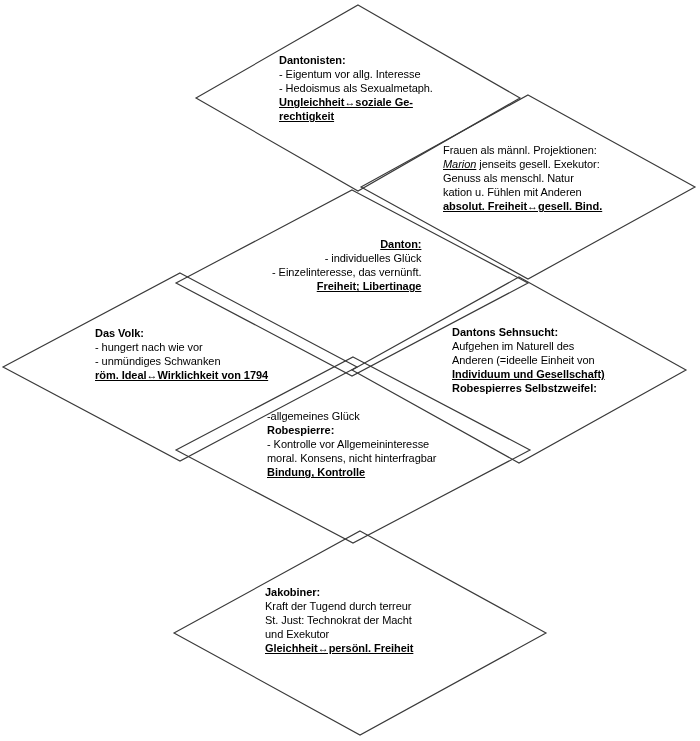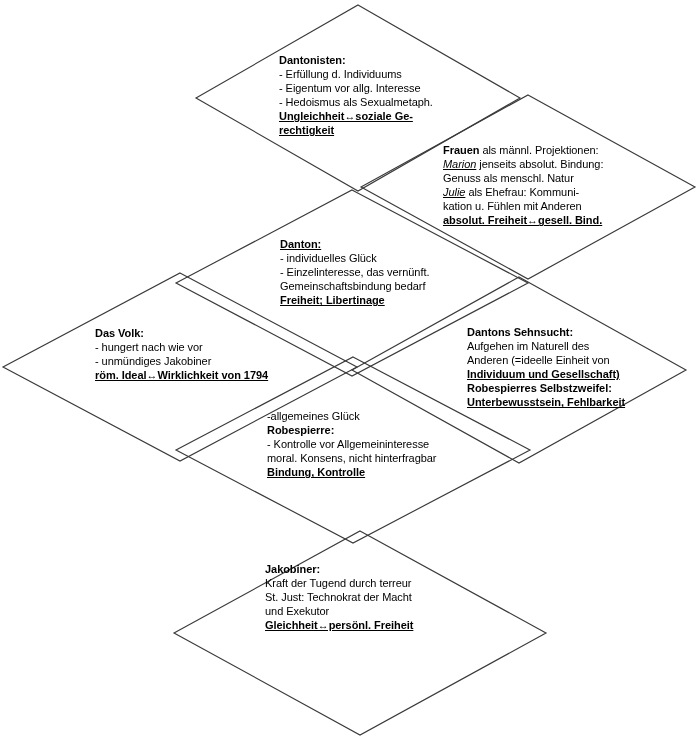--- a/index.html
+++ b/index.html
@@ -40,84 +40,80 @@
     color: #000000;
     white-space: nowrap;
     letter-spacing: -0.05px;
   }
   .note .ln {
     display: block;
   }
   .b   { font-weight: bold; }
   .u   { text-decoration: underline; font-weight: bold; }
   .bu  { font-weight: bold; text-decoration: underline; }
-  .seg-b { font-weight: bold; }
+  .seg-b { font-weight: normal; }
   .seg-i { font-style: italic; text-decoration: underline; }
 </style>
 </head>
 <body>
 
 <div id="stage">
 
   <svg id="diamond-layer" viewBox="0 0 700 741" xmlns="http://www.w3.org/2000/svg" aria-hidden="true">
       <polygon points="358,5 520,98 358,191 196,98" class="diamond-shape" stroke="#3a3a3a"></polygon>
       <polygon points="528,95 695,187 528,279 361,187" class="diamond-shape" stroke="#3a3a3a"></polygon>
       <polygon points="352,190 528,283 352,376 176,283" class="diamond-shape" stroke="#3a3a3a"></polygon>
       <polygon points="180,273 357,367 180,461 3,367" class="diamond-shape" stroke="#3a3a3a"></polygon>
       <polygon points="519,277 686,370 519,463 352,370" class="diamond-shape" stroke="#3a3a3a"></polygon>
       <polygon points="353,357 530,450 353,543 176,450" class="diamond-shape" stroke="#3a3a3a"></polygon>
       <polygon points="360,531 546,633 360,735 174,633" class="diamond-shape" stroke="#3a3a3a"></polygon>
     </svg>
 
   <div id="notes-layer">
       <div class="note" style="left: 279px; top: 53px;">
         <span class="ln b">Dantonisten:</span>
-        <span class="ln ">- Erfüllung d. Individuums</span>
         <span class="ln ">- Eigentum vor allg. Interesse</span>
         <span class="ln ">- Hedoismus als Sexualmetaph.</span>
         <span class="ln bu">Ungleichheit↔soziale Ge-</span>
         <span class="ln bu">rechtigkeit</span>
       </div>
       <div class="note" style="left: 443px; top: 143px;">
         <span class="ln "><span class="seg-b">Frauen</span><span> als männl. Projektionen:</span></span>
-        <span class="ln "><span class="seg-i">Marion</span><span> jenseits absolut. Bindung:</span></span>
+        <span class="ln "><span class="seg-i">Marion</span><span> jenseits gesell. Exekutor:</span></span>
         <span class="ln "><span>Genuss als menschl. Natur</span></span>
-        <span class="ln "><span class="seg-i">Julie</span><span> als Ehefrau: Kommuni-</span></span>
         <span class="ln "><span>kation u. Fühlen mit Anderen</span></span>
         <span class="ln u"><span>absolut. Freiheit↔gesell. Bind.</span></span>
       </div>
-      <div class="note" style="left: 280px; top: 237px;">
+      <div class="note" style="left: 272px; top: 237px; text-align: right;">
         <span class="ln bu">Danton:</span>
         <span class="ln ">- individuelles Glück</span>
         <span class="ln ">- Einzelinteresse, das vernünft.</span>
-        <span class="ln ">Gemeinschaftsbindung bedarf</span>
         <span class="ln bu">Freiheit; Libertinage</span>
       </div>
       <div class="note" style="left: 95px; top: 326px;">
         <span class="ln b">Das Volk:</span>
         <span class="ln ">- hungert nach wie vor</span>
-        <span class="ln ">- unmündiges Jakobiner</span>
+        <span class="ln ">- unmündiges Schwanken</span>
         <span class="ln u">röm. Ideal↔Wirklichkeit von 1794</span>
       </div>
-      <div class="note" style="left: 467px; top: 325px;">
+      <div class="note" style="left: 452px; top: 325px;">
         <span class="ln b">Dantons Sehnsucht:</span>
         <span class="ln ">Aufgehen im Naturell des</span>
         <span class="ln ">Anderen (=ideelle Einheit von</span>
         <span class="ln u">Individuum und Gesellschaft)</span>
         <span class="ln b">Robespierres Selbstzweifel:</span>
-        <span class="ln u">Unterbewusstsein, Fehlbarkeit</span>
       </div>
       <div class="note" style="left: 267px; top: 409px;">
         <span class="ln ">-allgemeines Glück</span>
         <span class="ln b">Robespierre:</span>
         <span class="ln ">- Kontrolle vor Allgemeininteresse</span>
         <span class="ln ">moral. Konsens, nicht hinterfragbar</span>
         <span class="ln bu">Bindung, Kontrolle</span>
       </div>
-      <div class="note" style="left: 265px; top: 562px;">
+      <div class="note" style="left: 265px; top: 585px;">
         <span class="ln b">Jakobiner:</span>
         <span class="ln ">Kraft der Tugend durch terreur</span>
         <span class="ln ">St. Just: Technokrat der Macht</span>
         <span class="ln ">und Exekutor</span>
         <span class="ln u">Gleichheit↔persönl. Freiheit</span>
       </div>
     </div>
 
 </div>
 

